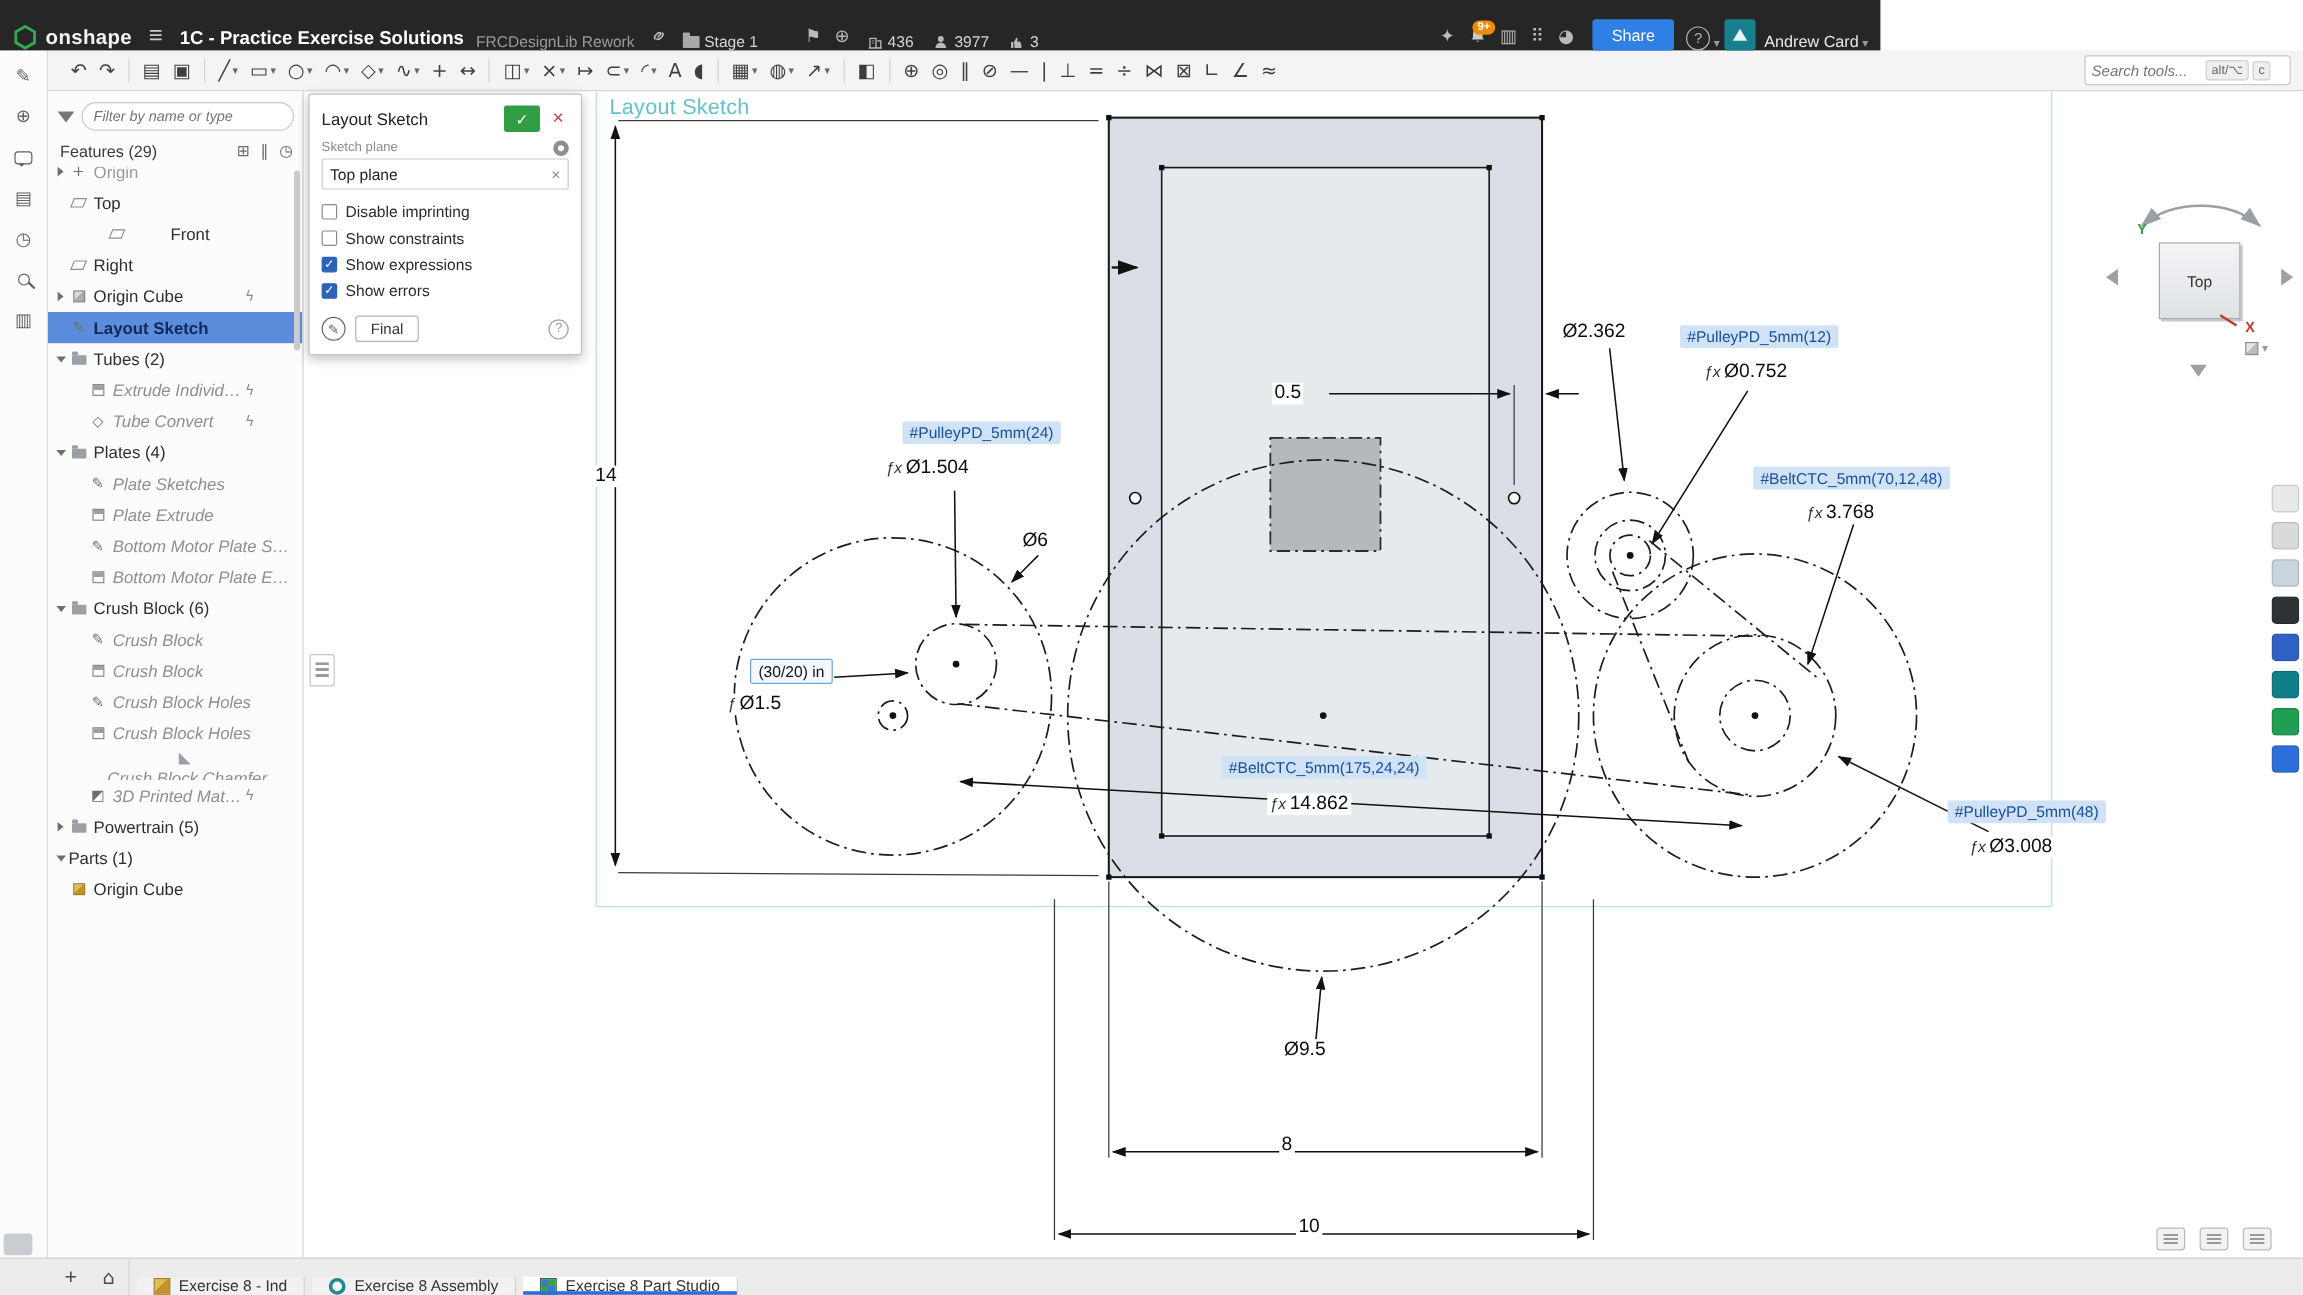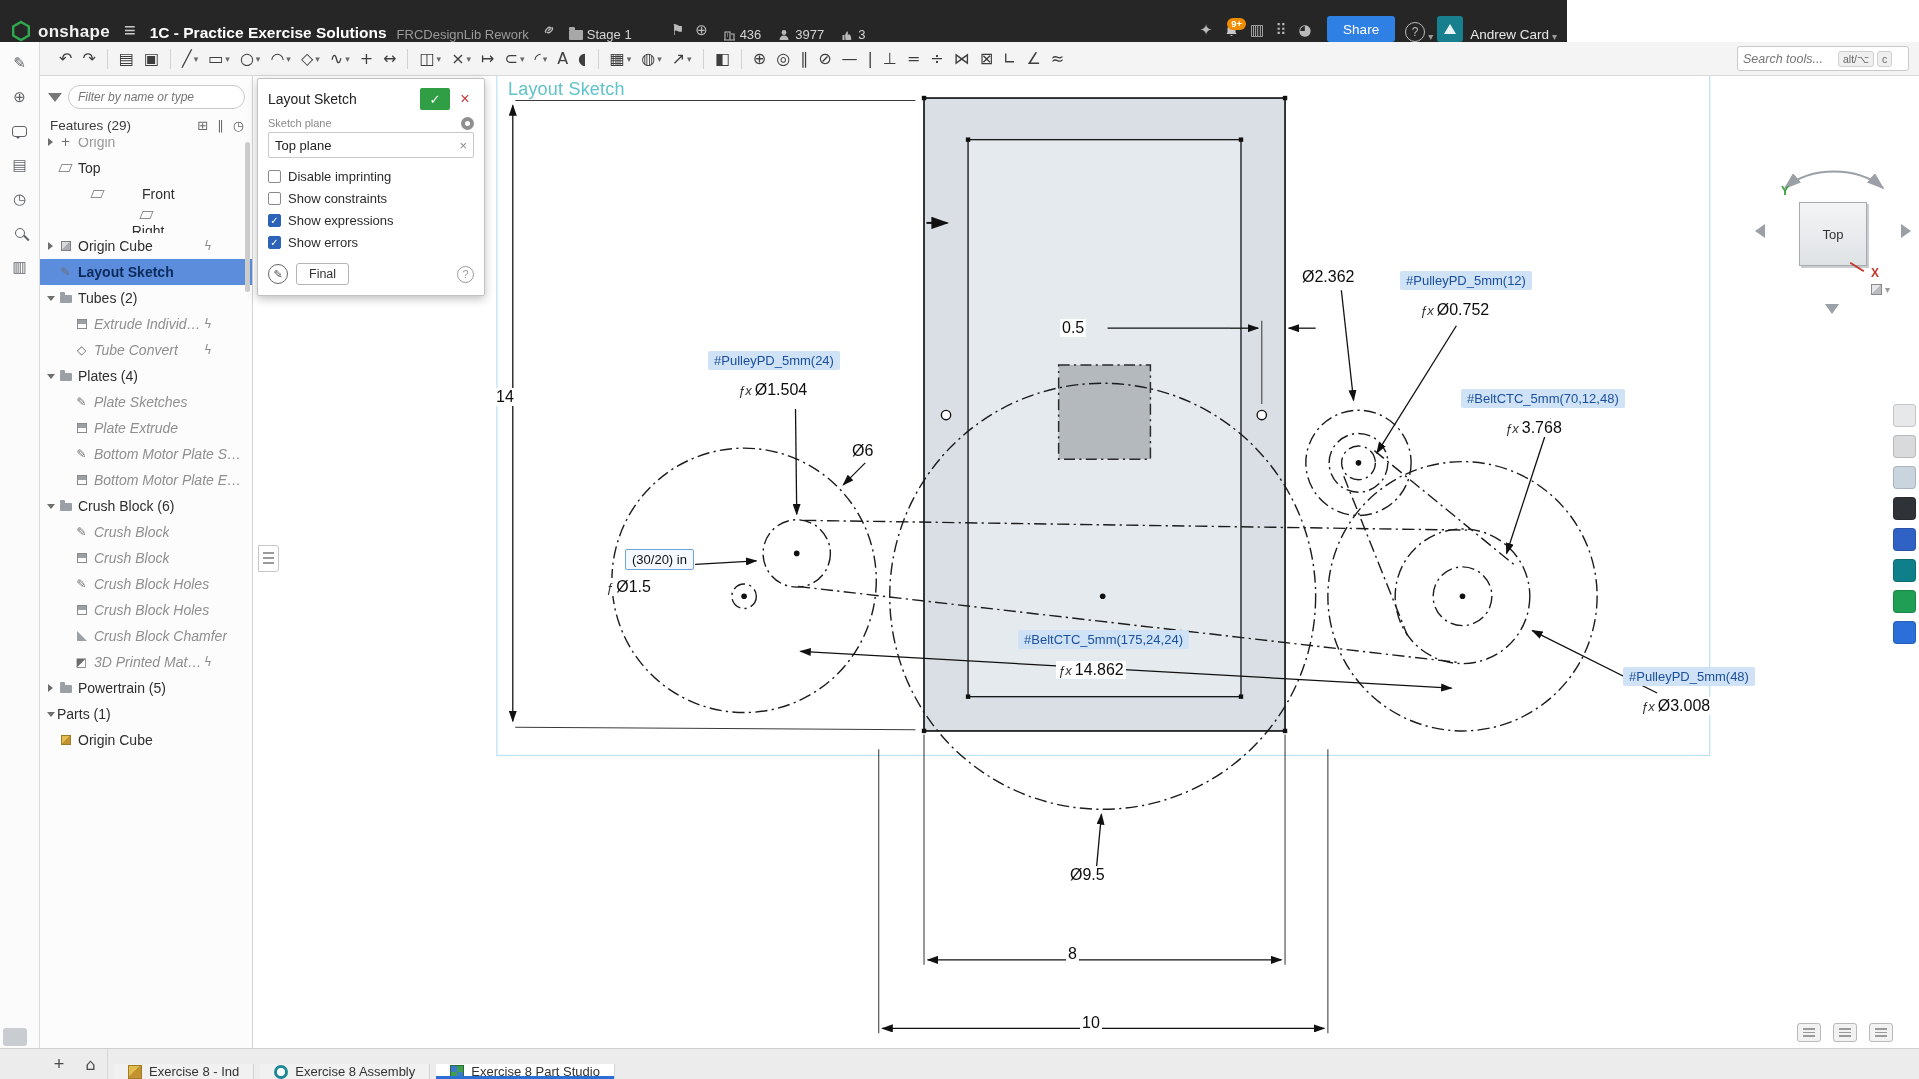--- a/index.html
+++ b/index.html
@@ -287,21 +287,21 @@
   <div class="dim" style="left:1068px;top:790px">Ø9.5</div>
   <div class="dim" style="left:1066px;top:869px">8</div>
   <div class="dim" style="left:1080px;top:938px">10</div>
 
   <div class="chip" style="left:1400px;top:195px">#PulleyPD_5mm(12)</div>
   <div class="dim" style="left:1418px;top:225px"><span class="fx">ƒx</span><span>Ø0.752</span></div>
 
   <div class="chip" style="left:1461px;top:313px">#BeltCTC_5mm(70,12,48)</div>
   <div class="dim" style="left:1503px;top:343px"><span class="fx">ƒx</span><span>3.768</span></div>
 
-  <div class="chip" style="left:708px;top:275px">#PulleyPD_5mm(24)</div>
+  <div class="chip" style="left:752px;top:275px">#PulleyPD_5mm(24)</div>
   <div class="dim" style="left:736px;top:305px"><span class="fx">ƒx</span><span>Ø1.504</span></div>
 
   <div class="chip plain" style="left:625px;top:473px">(30/20) in</div>
   <div class="dim" style="left:604px;top:502px"><span class="fx">ƒ</span><span>Ø1.5</span></div>
 
   <div class="chip" style="left:1018px;top:554px">#BeltCTC_5mm(175,24,24)</div>
   <div class="dim" style="left:1056px;top:585px"><span class="fx">ƒx</span><span>14.862</span></div>
 
   <div class="chip" style="left:1623px;top:591px">#PulleyPD_5mm(48)</div>
   <div class="dim" style="left:1639px;top:621px"><span class="fx">ƒx</span><span>Ø3.008</span></div>
@@ -577,21 +577,21 @@
         </span>
         <span class="lbl">Top</span>
       </div>
       <div class="trow" style="padding-left: 4px; gap: 32px;">
         <span class="chev"></span>
         <span class="fi fi-plane">
           <i></i>
         </span>
         <span class="lbl">Front</span>
       </div>
-      <div class="trow" style="padding-left: 4px; flex-direction: column;">
+      <div class="trow" style="padding-left: 4px;">
         <span class="chev"></span>
         <span class="fi fi-plane">
           <i></i>
         </span>
         <span class="lbl">Right</span>
       </div>
       <div class="trow" style="padding-left: 4px;">
         <span class="chev right">
           <i></i>
         </span>
@@ -700,21 +700,21 @@
         </span>
         <span class="lbl">Crush Block Holes</span>
       </div>
       <div class="trow sup" style="padding-left: 20px;">
         <span class="chev"></span>
         <span class="fi fi-extrude">
           <i></i>
         </span>
         <span class="lbl">Crush Block Holes</span>
       </div>
-      <div class="trow sup" style="padding-left: 20px;">
+      <div class="trow sup" style="padding-left: 20px; flex-direction: column;">
         <span class="chev"></span>
         <span class="fi fi-chamfer">
           <i></i>
         </span>
         <span class="lbl">Crush Block Chamfer</span>
       </div>
       <div class="trow sup" style="padding-left: 20px;">
         <span class="chev"></span>
         <span class="fi fi-material">
           <i></i>

